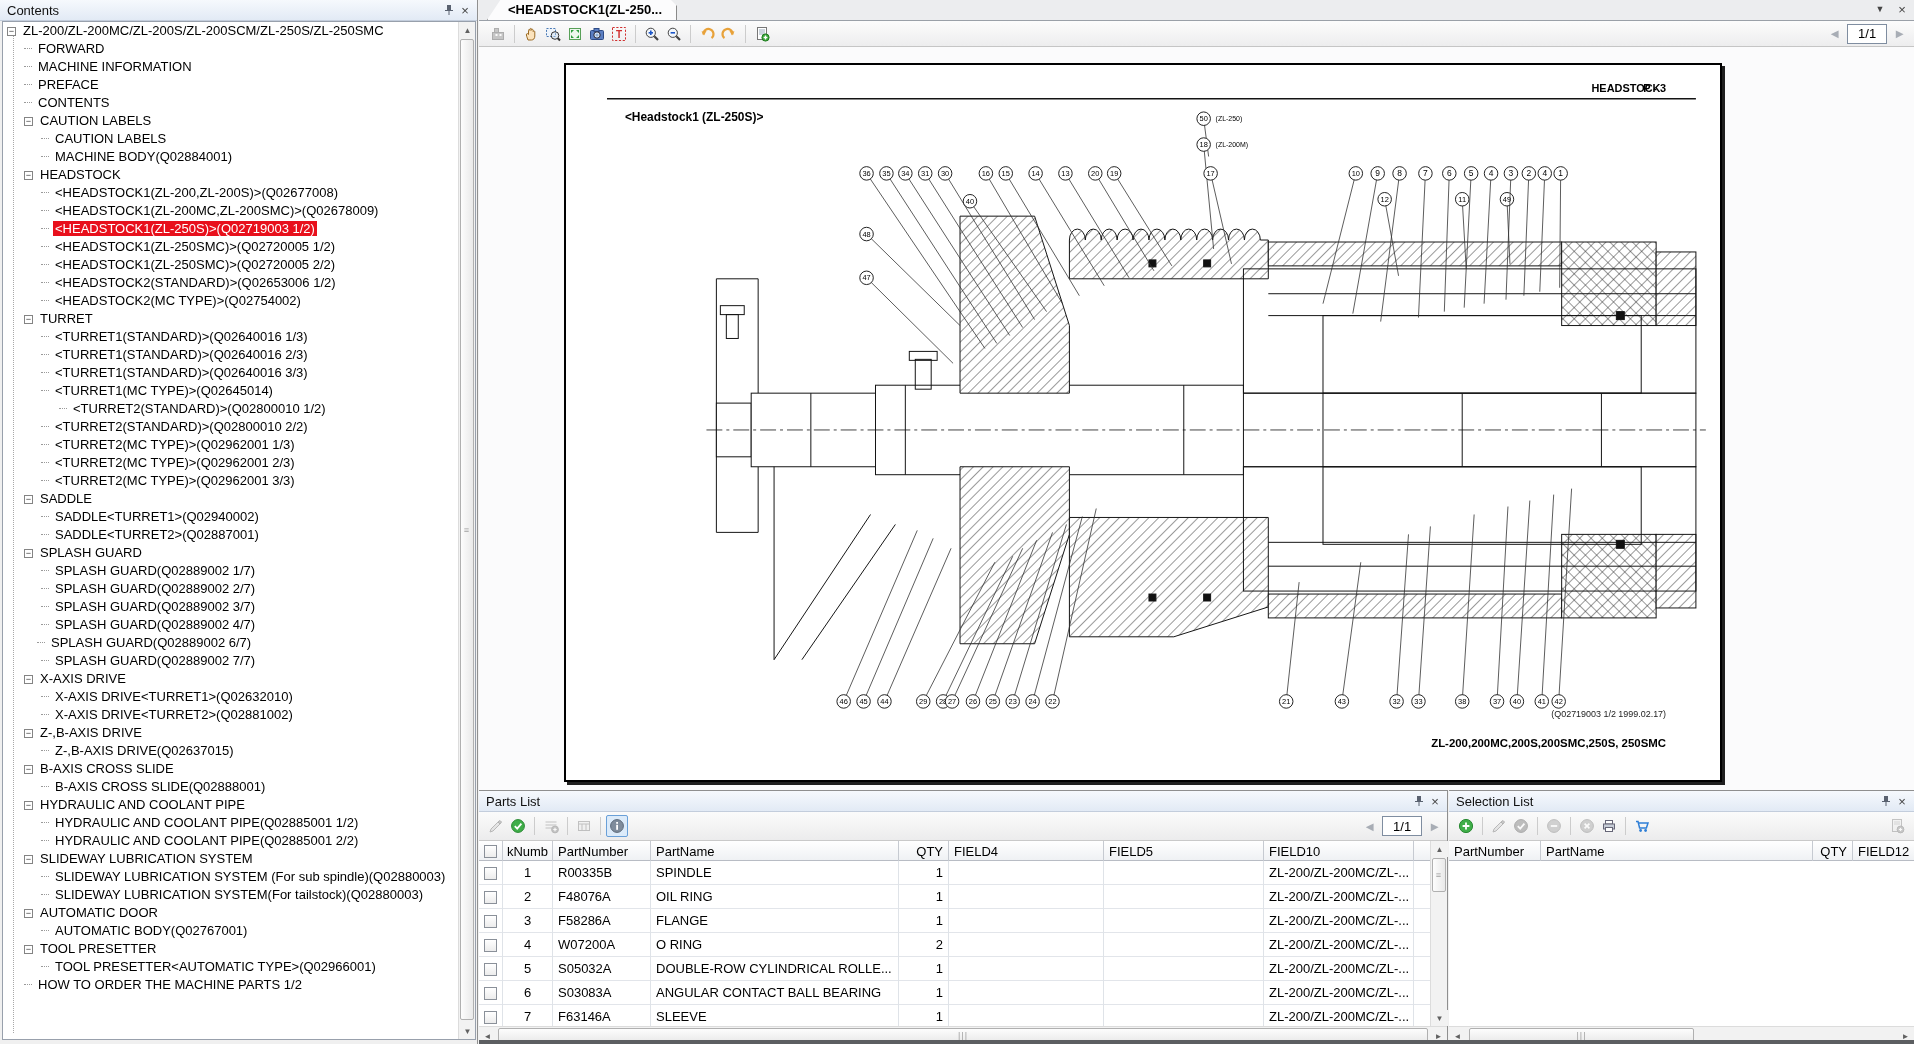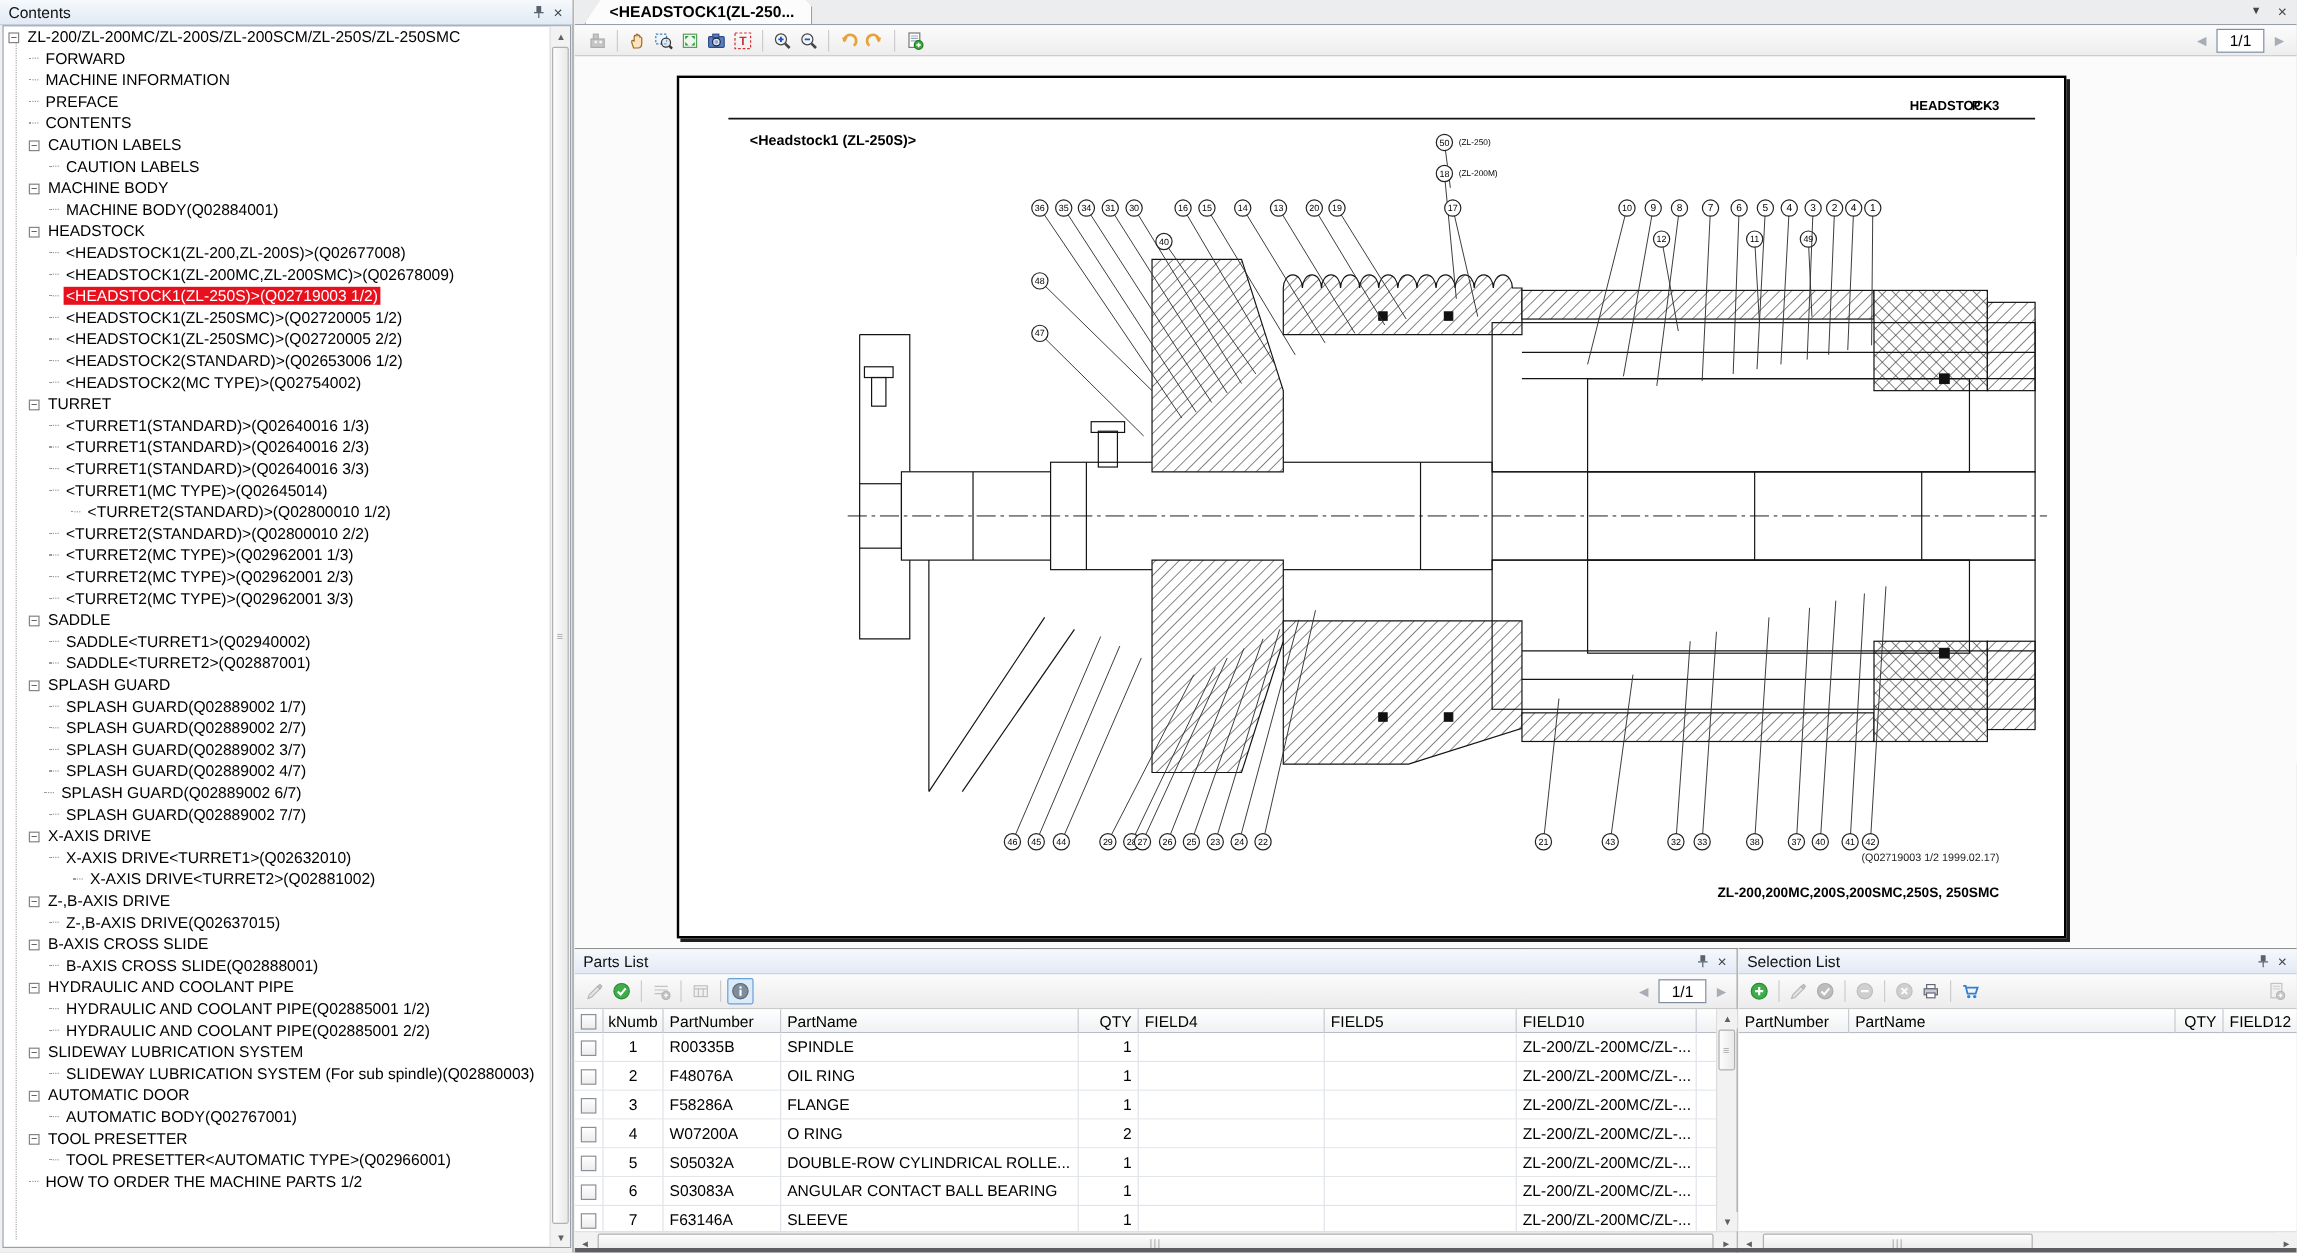--- a/index.html
+++ b/index.html
@@ -94,21 +94,20 @@
     <div class="tree-box">
       <div class="tree-guide"></div>
       <div id="tree">
           <div class="titem" style="padding-left: 4px;"><span class="exp">−</span><span class="lbl">ZL-200/ZL-200MC/ZL-200S/ZL-200SCM/ZL-250S/ZL-250SMC</span></div>
           <div class="titem" style="padding-left: 21px;"><span class="dash"></span><span class="lbl">FORWARD</span></div>
           <div class="titem" style="padding-left: 21px;"><span class="dash"></span><span class="lbl">MACHINE INFORMATION</span></div>
           <div class="titem" style="padding-left: 21px;"><span class="dash"></span><span class="lbl">PREFACE</span></div>
           <div class="titem" style="padding-left: 21px;"><span class="dash"></span><span class="lbl">CONTENTS</span></div>
           <div class="titem" style="padding-left: 21px;"><span class="exp">−</span><span class="lbl">CAUTION LABELS</span></div>
           <div class="titem" style="padding-left: 38px;"><span class="dash"></span><span class="lbl">CAUTION LABELS</span></div>
-          <div class="titem" style="padding-left: 21px;"><span class="exp">−</span><span class="lbl">MACHINE BODY</span></div>
           <div class="titem" style="padding-left: 38px;"><span class="dash"></span><span class="lbl">MACHINE BODY(Q02884001)</span></div>
           <div class="titem" style="padding-left: 21px;"><span class="exp">−</span><span class="lbl">HEADSTOCK</span></div>
           <div class="titem" style="padding-left: 38px;"><span class="dash"></span><span class="lbl">&lt;HEADSTOCK1(ZL-200,ZL-200S)&gt;(Q02677008)</span></div>
           <div class="titem" style="padding-left: 38px;"><span class="dash"></span><span class="lbl">&lt;HEADSTOCK1(ZL-200MC,ZL-200SMC)&gt;(Q02678009)</span></div>
           <div class="titem sel" style="padding-left: 38px;"><span class="dash"></span><span class="lbl">&lt;HEADSTOCK1(ZL-250S)&gt;(Q02719003 1/2)</span></div>
           <div class="titem" style="padding-left: 38px;"><span class="dash"></span><span class="lbl">&lt;HEADSTOCK1(ZL-250SMC)&gt;(Q02720005 1/2)</span></div>
           <div class="titem" style="padding-left: 38px;"><span class="dash"></span><span class="lbl">&lt;HEADSTOCK1(ZL-250SMC)&gt;(Q02720005 2/2)</span></div>
           <div class="titem" style="padding-left: 38px;"><span class="dash"></span><span class="lbl">&lt;HEADSTOCK2(STANDARD)&gt;(Q02653006 1/2)</span></div>
           <div class="titem" style="padding-left: 38px;"><span class="dash"></span><span class="lbl">&lt;HEADSTOCK2(MC TYPE)&gt;(Q02754002)</span></div>
           <div class="titem" style="padding-left: 21px;"><span class="exp">−</span><span class="lbl">TURRET</span></div>
@@ -126,30 +125,31 @@
           <div class="titem" style="padding-left: 38px;"><span class="dash"></span><span class="lbl">SADDLE&lt;TURRET2&gt;(Q02887001)</span></div>
           <div class="titem" style="padding-left: 21px;"><span class="exp">−</span><span class="lbl">SPLASH GUARD</span></div>
           <div class="titem" style="padding-left: 38px;"><span class="dash"></span><span class="lbl">SPLASH GUARD(Q02889002 1/7)</span></div>
           <div class="titem" style="padding-left: 38px;"><span class="dash"></span><span class="lbl">SPLASH GUARD(Q02889002 2/7)</span></div>
           <div class="titem" style="padding-left: 38px;"><span class="dash"></span><span class="lbl">SPLASH GUARD(Q02889002 3/7)</span></div>
           <div class="titem" style="padding-left: 38px;"><span class="dash"></span><span class="lbl">SPLASH GUARD(Q02889002 4/7)</span></div>
           <div class="titem" style="padding-left: 34px;"><span class="dash"></span><span class="lbl">SPLASH GUARD(Q02889002 6/7)</span></div>
           <div class="titem" style="padding-left: 38px;"><span class="dash"></span><span class="lbl">SPLASH GUARD(Q02889002 7/7)</span></div>
           <div class="titem" style="padding-left: 21px;"><span class="exp">−</span><span class="lbl">X-AXIS DRIVE</span></div>
           <div class="titem" style="padding-left: 38px;"><span class="dash"></span><span class="lbl">X-AXIS DRIVE&lt;TURRET1&gt;(Q02632010)</span></div>
-          <div class="titem" style="padding-left: 38px; margin-left: 20px;"><span class="dash"></span><span class="lbl">X-AXIS DRIVE&lt;TURRET2&gt;(Q02881002)</span></div>
+          <div class="titem" style="padding-left: 38px;"><span class="dash"></span><span class="lbl">X-AXIS DRIVE&lt;TURRET2&gt;(Q02881002)</span></div>
           <div class="titem" style="padding-left: 21px;"><span class="exp">−</span><span class="lbl">Z-,B-AXIS DRIVE</span></div>
           <div class="titem" style="padding-left: 38px;"><span class="dash"></span><span class="lbl">Z-,B-AXIS DRIVE(Q02637015)</span></div>
           <div class="titem" style="padding-left: 21px;"><span class="exp">−</span><span class="lbl">B-AXIS CROSS SLIDE</span></div>
           <div class="titem" style="padding-left: 38px;"><span class="dash"></span><span class="lbl">B-AXIS CROSS SLIDE(Q02888001)</span></div>
           <div class="titem" style="padding-left: 21px;"><span class="exp">−</span><span class="lbl">HYDRAULIC AND COOLANT PIPE</span></div>
           <div class="titem" style="padding-left: 38px;"><span class="dash"></span><span class="lbl">HYDRAULIC AND COOLANT PIPE(Q02885001 1/2)</span></div>
           <div class="titem" style="padding-left: 38px;"><span class="dash"></span><span class="lbl">HYDRAULIC AND COOLANT PIPE(Q02885001 2/2)</span></div>
           <div class="titem" style="padding-left: 21px;"><span class="exp">−</span><span class="lbl">SLIDEWAY LUBRICATION SYSTEM</span></div>
           <div class="titem" style="padding-left: 38px;"><span class="dash"></span><span class="lbl">SLIDEWAY LUBRICATION SYSTEM (For sub spindle)(Q02880003)</span></div>
+          <div class="titem" style="padding-left: 38px;"><span class="dash"></span><span class="lbl">SLIDEWAY LUBRICATION SYSTEM(For tailstock)(Q02880003)</span></div>
           <div class="titem" style="padding-left: 21px;"><span class="exp">−</span><span class="lbl">AUTOMATIC DOOR</span></div>
           <div class="titem" style="padding-left: 38px;"><span class="dash"></span><span class="lbl">AUTOMATIC BODY(Q02767001)</span></div>
           <div class="titem" style="padding-left: 21px;"><span class="exp">−</span><span class="lbl">TOOL PRESETTER</span></div>
           <div class="titem" style="padding-left: 38px;"><span class="dash"></span><span class="lbl">TOOL PRESETTER&lt;AUTOMATIC TYPE&gt;(Q02966001)</span></div>
           <div class="titem" style="padding-left: 21px;"><span class="dash"></span><span class="lbl">HOW TO ORDER THE MACHINE PARTS 1/2</span></div>
         </div>
       <div class="vscroll" style="top:0;bottom:0;right:0;">
         <div class="sb-btn" style="top:0;">▲</div>
         <div class="sb-thumb" style="left:1px;right:1px;top:17px;bottom:19px;">
           <span class="sb-grip">≡</span>

